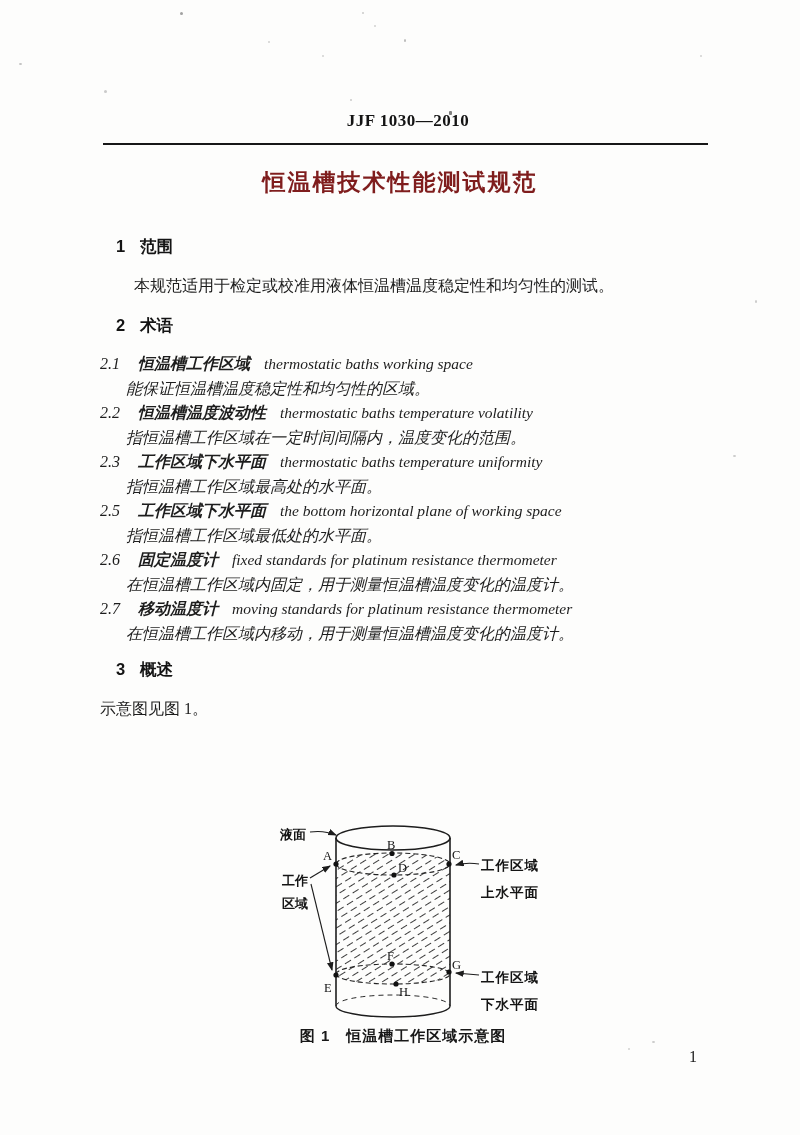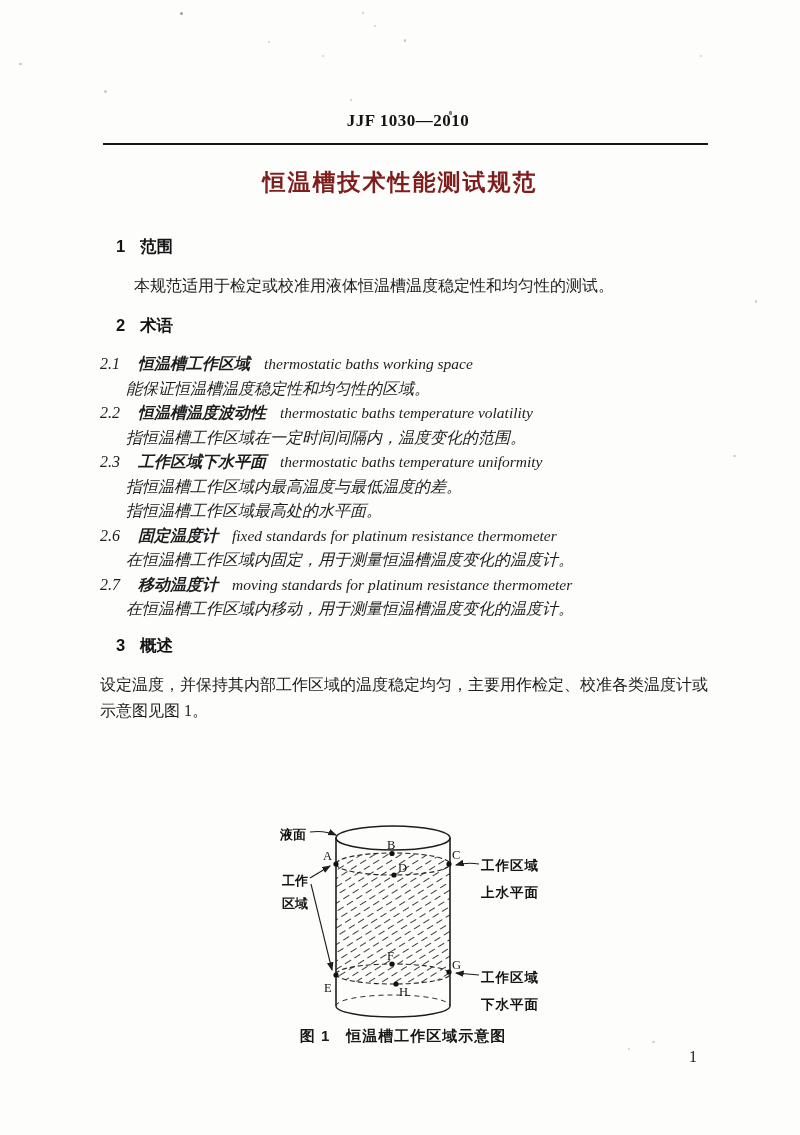--- a/index.html
+++ b/index.html
@@ -112,38 +112,40 @@
         <div class="term">
           <div class="term-line1"><span class="t-num">2.1</span><span class="t-zh">恒温槽工作区域</span><span class="t-en">thermostatic baths working space</span></div>
           <div class="term-def">能保证恒温槽温度稳定性和均匀性的区域。</div>
         </div>
         <div class="term">
           <div class="term-line1"><span class="t-num">2.2</span><span class="t-zh">恒温槽温度波动性</span><span class="t-en">thermostatic baths temperature volatility</span></div>
           <div class="term-def">指恒温槽工作区域在一定时间间隔内，温度变化的范围。</div>
         </div>
         <div class="term">
           <div class="term-line1"><span class="t-num">2.3</span><span class="t-zh">工作区域下水平面</span><span class="t-en">thermostatic baths temperature uniformity</span></div>
-          <div class="term-def">指恒温槽工作区域内最高温度与最低温度的差。</div>
         </div>
         <div class="term">
           <div class="term-def">指恒温槽工作区域最高处的水平面。</div>
+        </div>
+        <div class="term">
+          <div class="term-line1"><span class="t-num">2.5</span><span class="t-zh">工作区域下水平面</span><span class="t-en">the bottom horizontal plane of working space</span></div>
+          <div class="term-def">指恒温槽工作区域最低处的水平面。</div>
         </div>
         <div class="term">
           <div class="term-line1"><span class="t-num">2.6</span><span class="t-zh">固定温度计</span><span class="t-en">fixed standards for platinum resistance thermometer</span></div>
           <div class="term-def">在恒温槽工作区域内固定，用于测量恒温槽温度变化的温度计。</div>
         </div>
         <div class="term">
           <div class="term-line1"><span class="t-num">2.7</span><span class="t-zh">移动温度计</span><span class="t-en">moving standards for platinum resistance thermometer</span></div>
           <div class="term-def">在恒温槽工作区域内移动，用于测量恒温槽温度变化的温度计。</div>
         </div>
       </div>
 
     <div class="sec-h" id="sec3-h"><span class="sec-num">3</span><span>概述</span></div>
     <div id="sec3-p">
-        <div class="pline">设定温度，并保持其内部工作区域的温度稳定均匀，主要用作检定、校准各类温度计或</div>
         <div class="pline">示意图见图 1。</div>
       </div>
   </div>
 
   <svg class="figure-svg" width="300" height="207" viewBox="0 0 300 207">
     <defs>
       <pattern id="hatch" width="11" height="7" patternUnits="userSpaceOnUse" patternTransform="rotate(-32)">
         <line x1="0" y1="3.5" x2="11" y2="3.5" stroke="#3c3c3c" stroke-width="1.2" stroke-dasharray="6 4"></line>
       </pattern>
       <marker id="ah" markerWidth="9" markerHeight="8" refX="7" refY="3" orient="auto">

